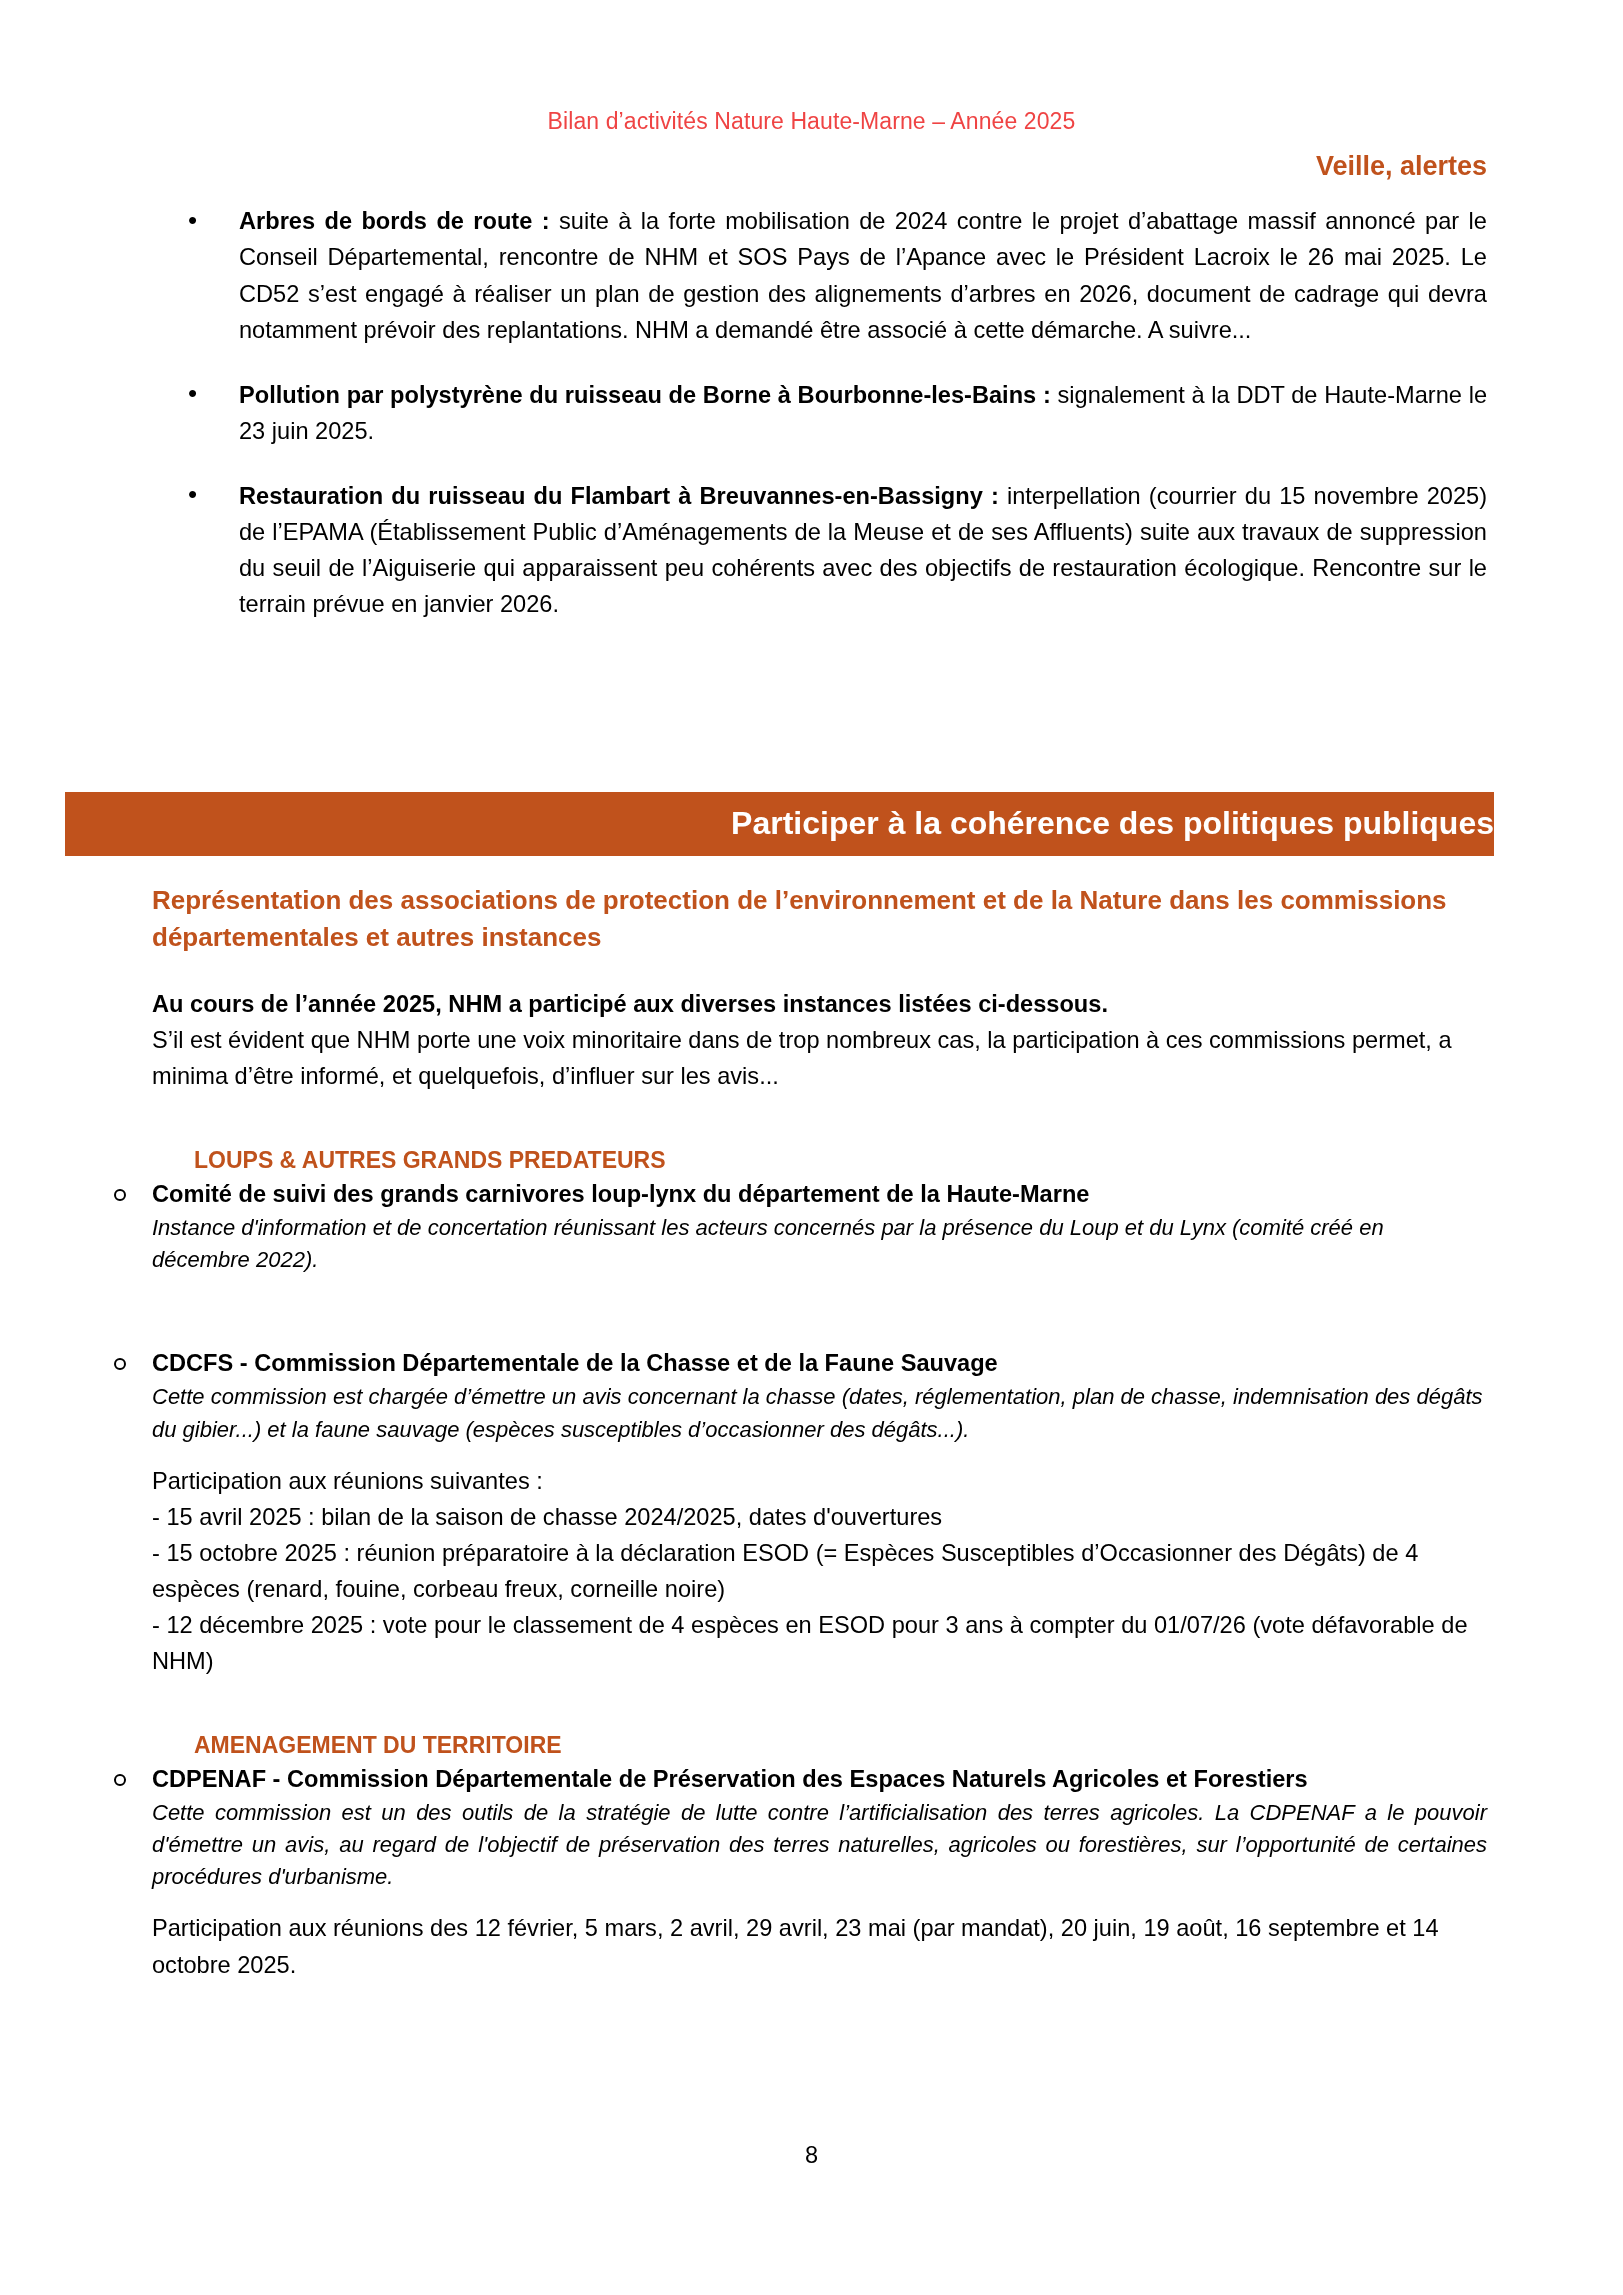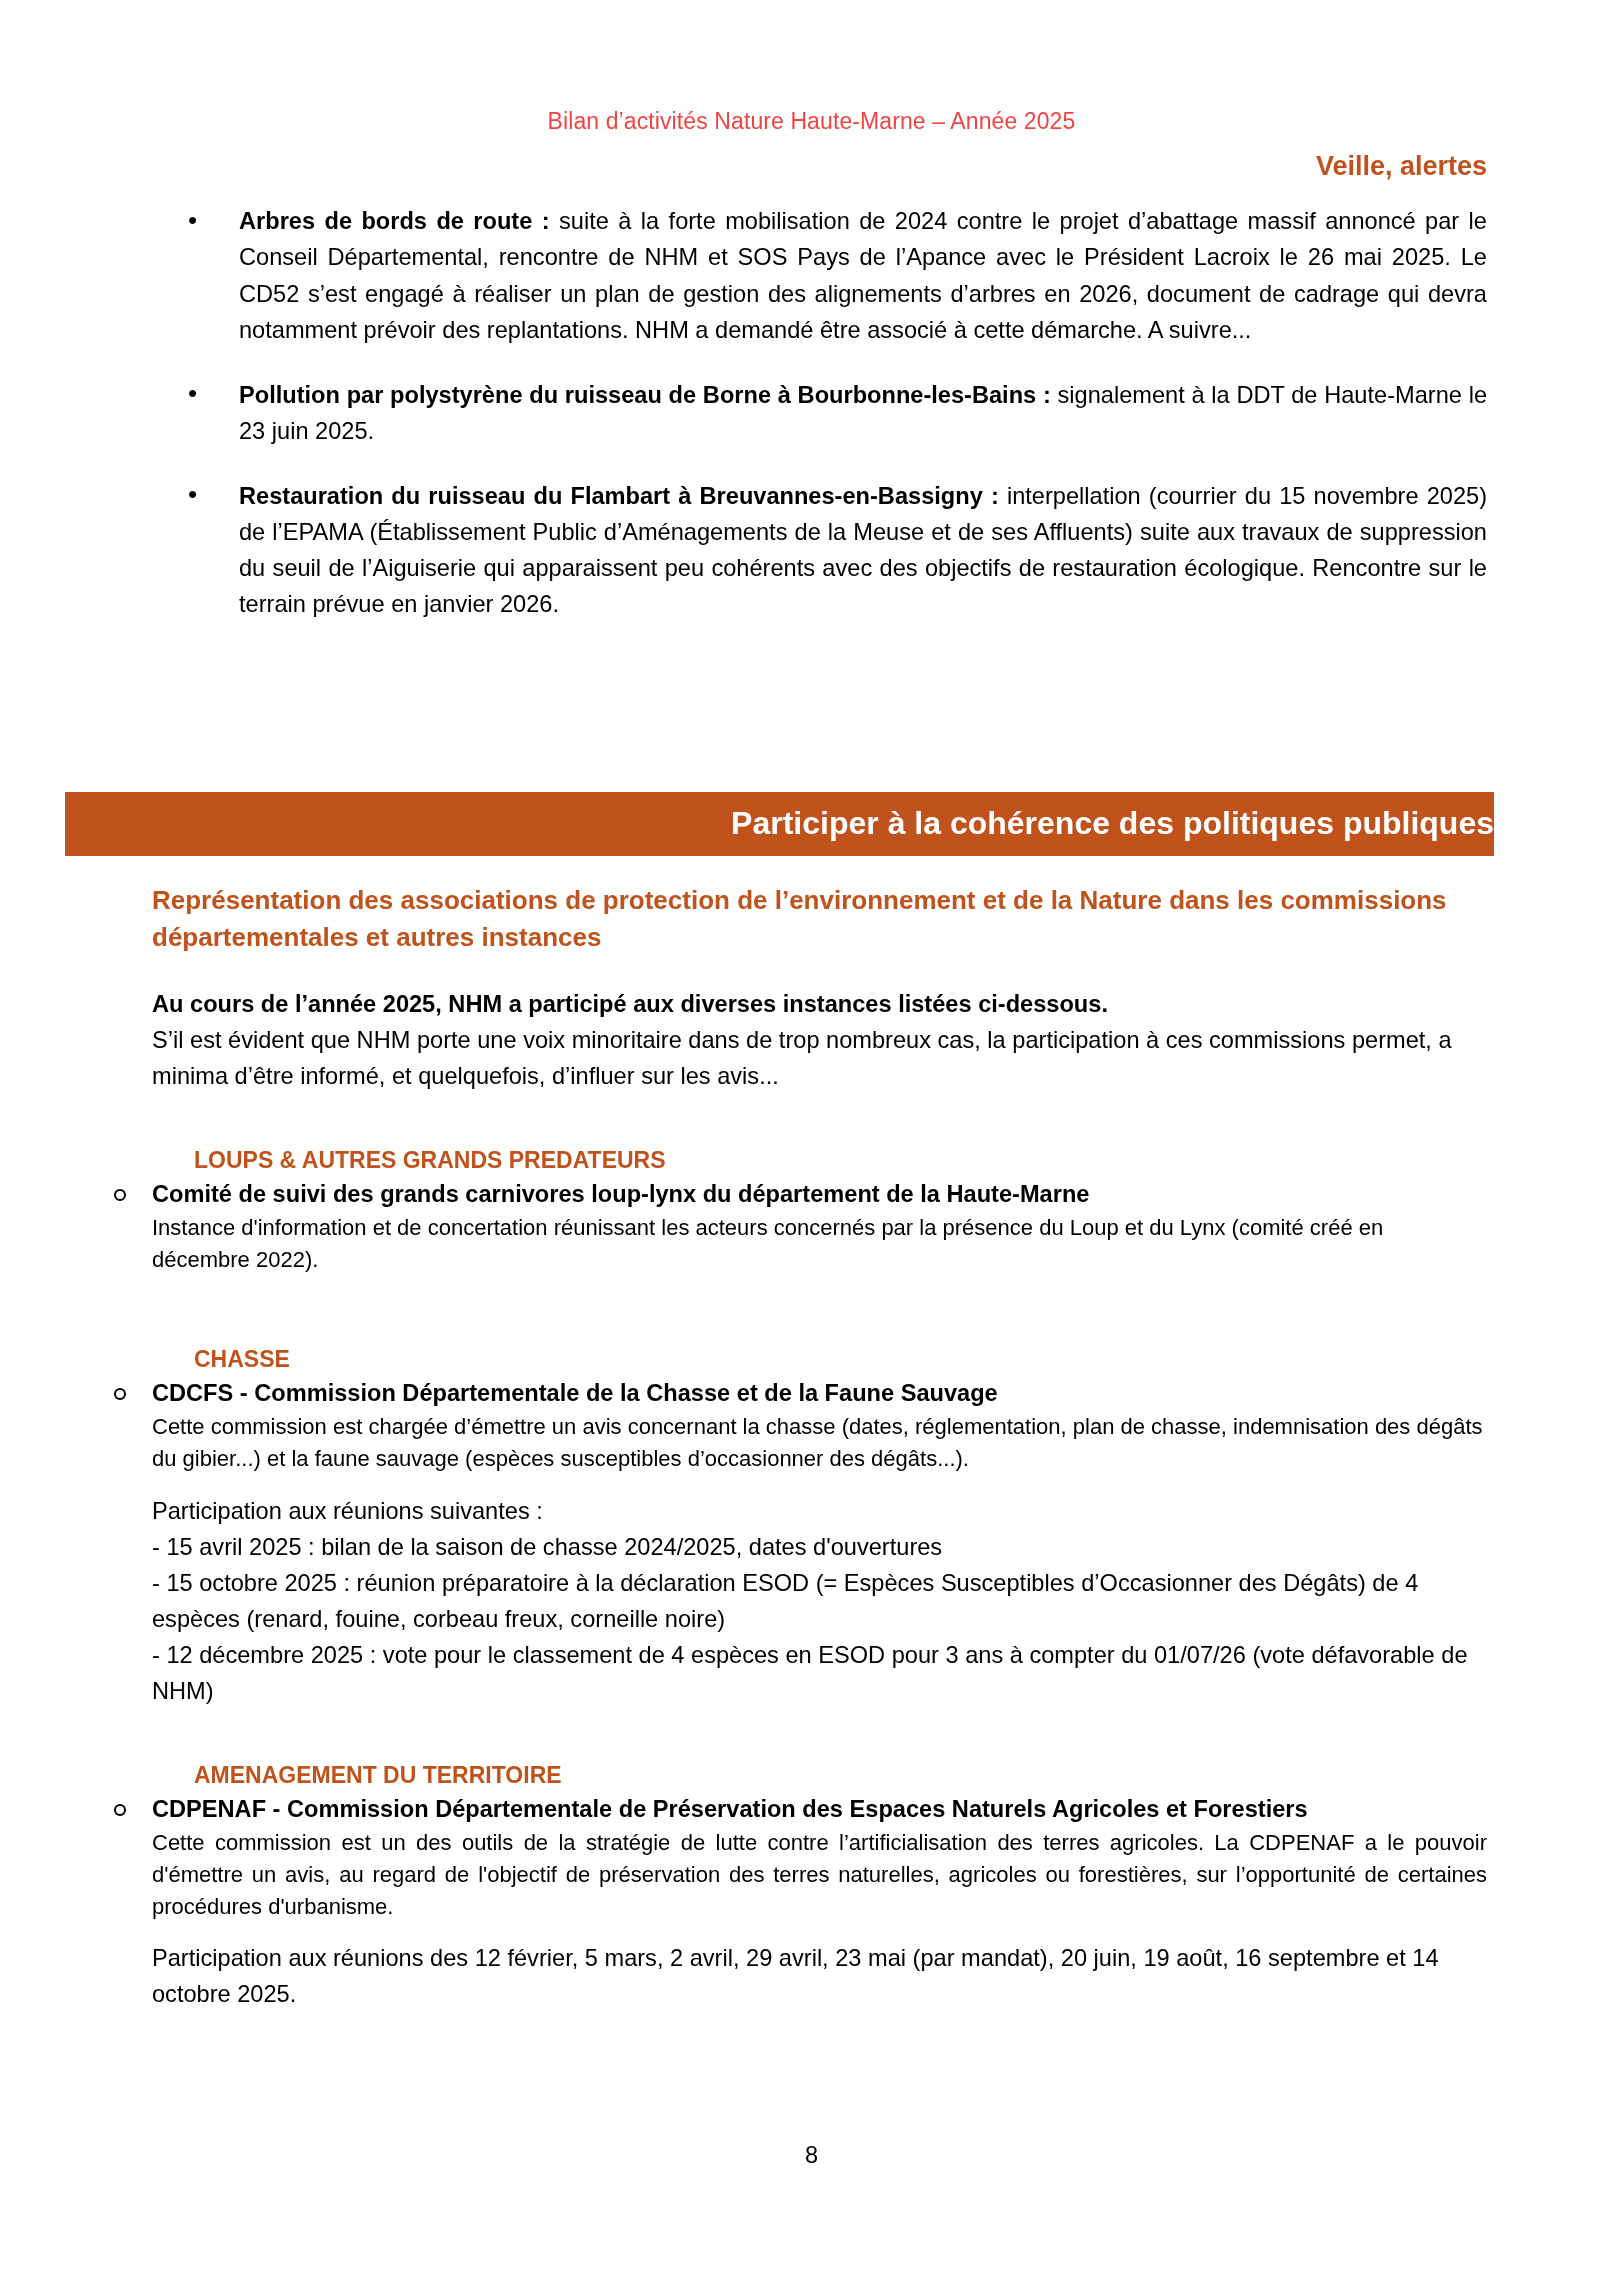--- a/index.html
+++ b/index.html
@@ -81,20 +81,21 @@
 
   
   p {
     margin: 0;
     font-size: 23.6px;
     line-height: 1.53;
   }
   .just { text-align: justify; }
   .bold { font-weight: bold; }
   .ital-small {
+    font-style: italic;
     font-size: 22px;
     line-height: 1.46;
   }
 
   
   ul.disc {
     list-style: none;
     margin: 0;
     padding: 0;
   }
@@ -189,21 +190,20 @@
     <div class="h-cat indent-cat">LOUPS &amp; AUTRES GRANDS PREDATEURS</div>
 
     <div class="o-item">
       <p class="bold">Comité de suivi des grands carnivores loup-lynx du département de la Haute-Marne</p>
       <p class="ital-small">Instance d'information et de concertation réunissant les acteurs concernés par la présence du Loup et du Lynx (comité créé en décembre 2022).</p>
       <div class="gap-sm"></div>
     </div>
 
     <div class="gap-lg"></div>
 
-    <div class="h-cat indent-cat">CHASSE</div>
 
     <div class="o-item">
       <p class="bold">CDCFS - Commission Départementale de la Chasse et de la Faune Sauvage</p>
       <p class="ital-small">Cette commission est chargée d’émettre un avis concernant la chasse (dates, réglementation, plan de chasse, indemnisation des dégâts du gibier...) et la faune sauvage (espèces susceptibles d’occasionner des dégâts...).</p>
       <div class="gap-sm"></div>
       <p>Participation aux réunions suivantes :</p>
       <p>- 15 avril 2025 : bilan de la saison de chasse 2024/2025, dates d'ouvertures</p>
       <p>- 15 octobre 2025 : réunion préparatoire à la déclaration ESOD (= Espèces Susceptibles d’Occasionner des Dégâts) de 4 espèces (renard, fouine, corbeau freux, corneille noire)</p>
       <p>- 12 décembre 2025 : vote pour le classement de 4 espèces en ESOD pour 3 ans à compter du 01/07/26 (vote défavorable de NHM)</p>
     </div>

